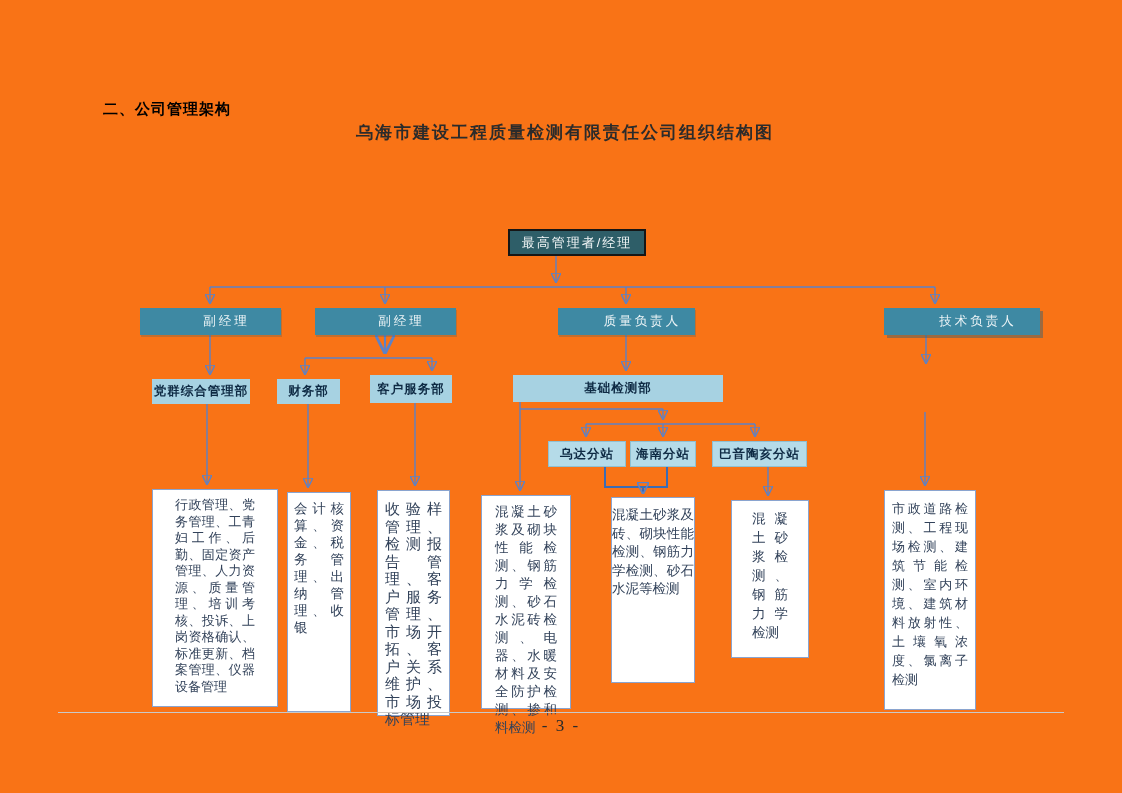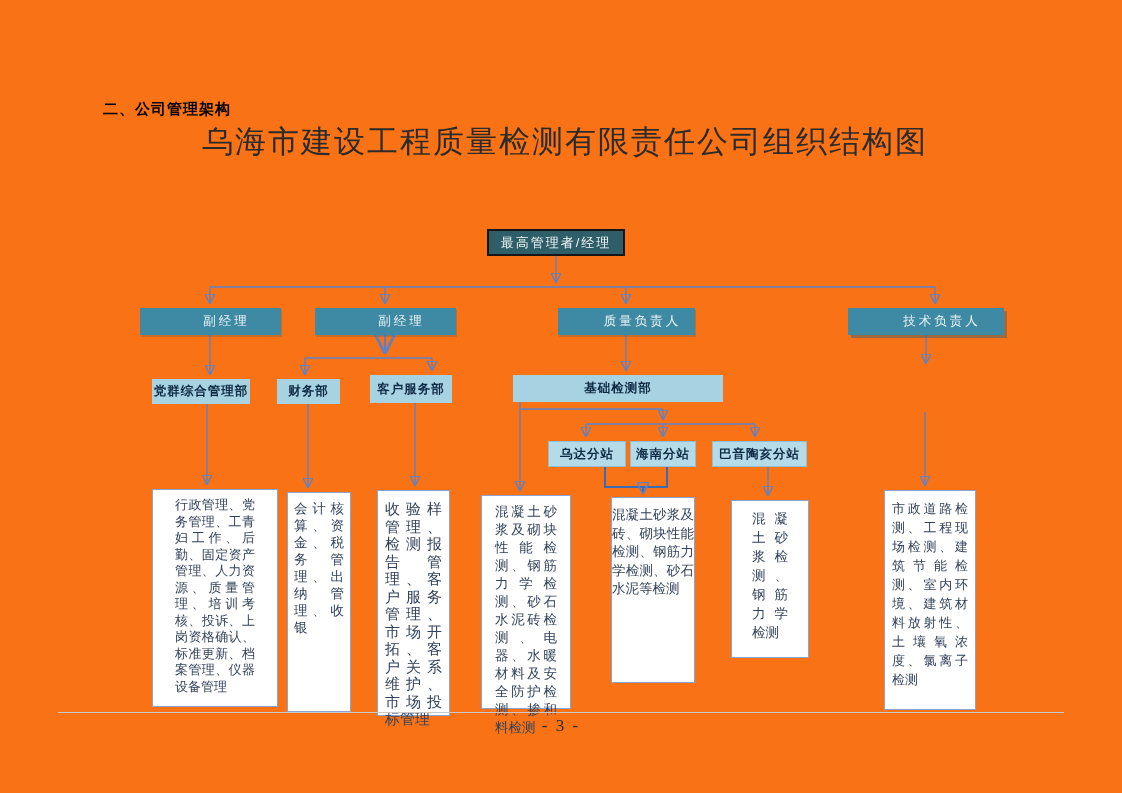--- a/index.html
+++ b/index.html
@@ -1,27 +1,27 @@
 <!DOCTYPE html>
 <html><head>
 <meta charset="utf-8">
 <style>
   html,body{margin:0;padding:0;background:#ffffff;}
   #page{position:relative;width:1122px;height:793px;background:#f97316;overflow:hidden;
         font-family:"Liberation Sans",sans-serif;}
   .abs{position:absolute;box-sizing:border-box;}
   #heading{left:103px;top:100px;font-size:15px;font-weight:bold;color:#000;letter-spacing:1px;}
-  #chart-title{left:150px;top:121px;width:830px;text-align:center;font-size:31px;font-weight:normal;
+  #chart-title{left:150px;top:121px;width:830px;text-align:center;font-size:17px;font-weight:bold;
                color:#2b2b2b;letter-spacing:2px;}
   .node{position:absolute;box-sizing:border-box;display:flex;flex-direction:column;
         align-items:center;justify-content:center;text-align:center;}
-  .top-node{background:#2e5e68;border:2px solid #161616;color:#f2f6f7;font-size:13px;letter-spacing:2px;}
+  .top-node{background:#2e5e68;border:2px solid #161616;color:#f2f6f7;font-size:13px;letter-spacing:2px;margin-left:21px;}
   .l2-node{background:#3e89a3;color:#eef5f7;font-size:12.5px;letter-spacing:3px;
            box-shadow:1px 2px 0 rgba(40,96,115,.25);padding-left:32px;}
-  .l2-shadow{box-shadow:3px 3px 0 rgba(42,96,115,.45);}
+  .l2-shadow{box-shadow:3px 3px 0 rgba(42,96,115,.45);margin-left:36px;}
   .l3-node{background:#a7d2e2;color:#0e2a44;font-size:12.5px;font-weight:bold;letter-spacing:1px;}
   .branch-node{background:#b5dbe8;border:1px solid #8fc0d2;color:#0e2a44;font-size:12.5px;
                font-weight:bold;letter-spacing:1px;}
   .detail-node{background:#ffffff;border:1px solid #8aa4cf;color:#32425a;
                font-family:"Liberation Serif",serif;
                text-align:justify;text-align-last:left;align-items:stretch;justify-content:flex-start;}
   .site-sub{font-size:11px;font-weight:bold;margin-top:2px;}
   #footer-line{left:58px;top:712px;width:1006px;height:1px;background:#c9c9c9;}
   #page-number{left:0;top:716px;width:1122px;text-align:center;font-size:17px;color:#2b2b2b;
                font-family:"Liberation Serif",serif;letter-spacing:2px;}

